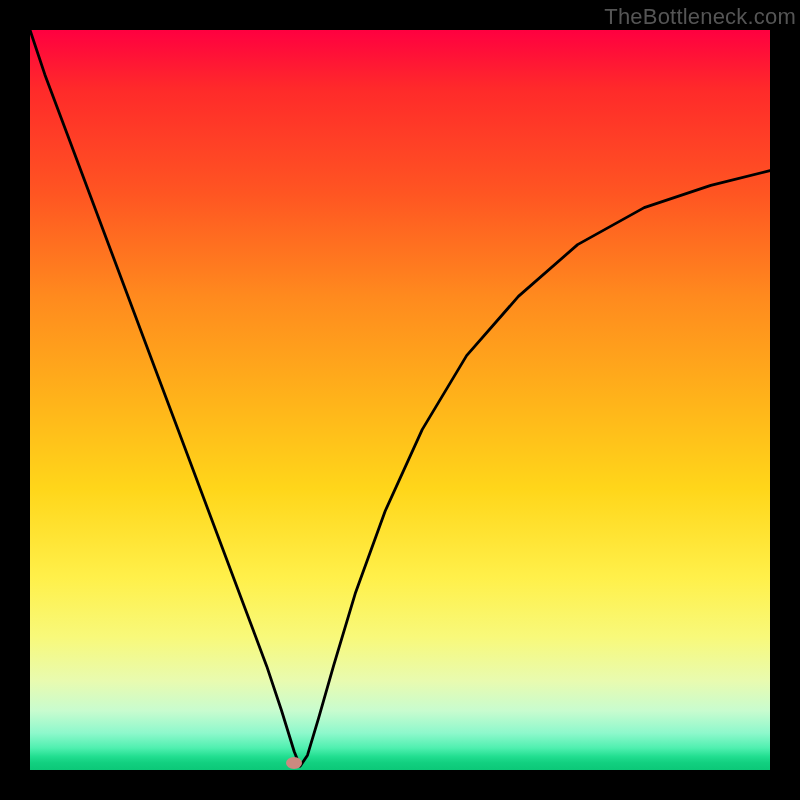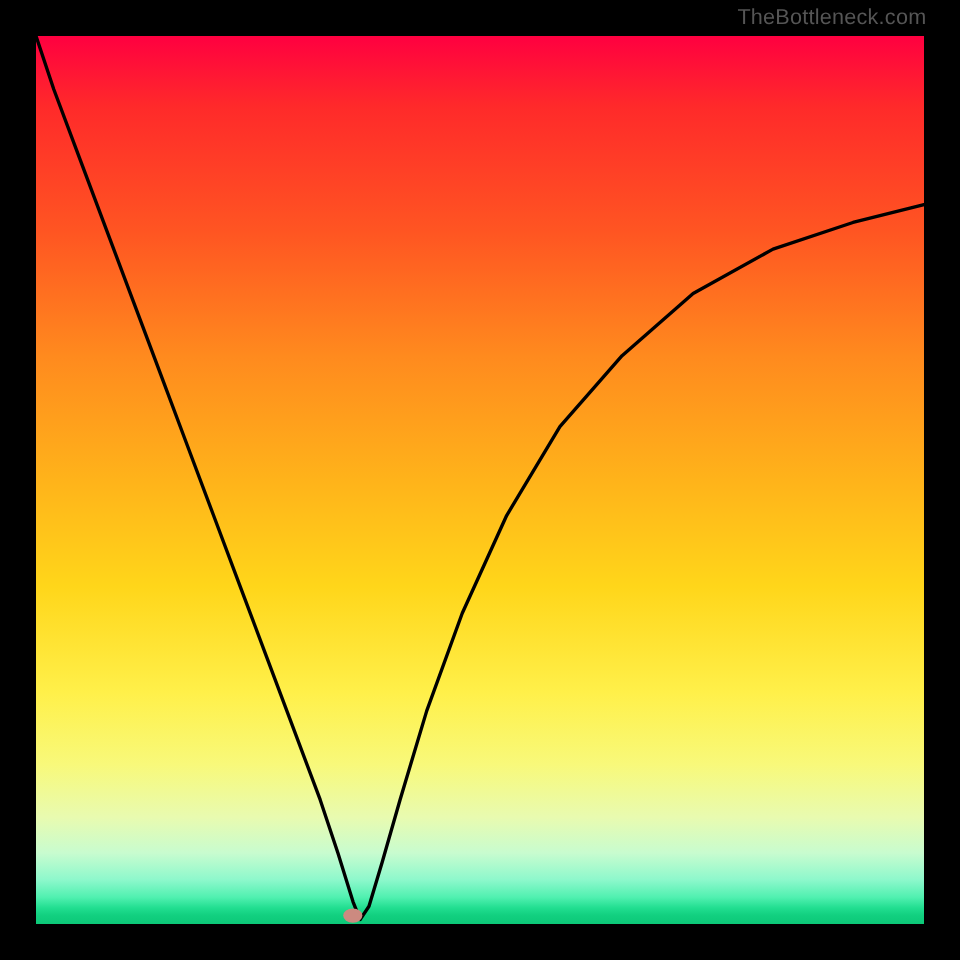--- a/index.html
+++ b/index.html
@@ -42,23 +42,23 @@
       #8ef8cc 95%,
       #50f0b0 97%,
       #21de90 98.2%,
       #12d080 99%,
       #0cc878 100%
     );
   }
   .watermark {
     position: absolute;
     top: 4px;
-    right: 28px;
+    right: 4px;
     color: #555;
-    font-size: 18px;
+    font-size: 22px;
     font-weight: 500;
     letter-spacing: 0.2px;
     user-select: none;
     text-align: right;
   }
   svg.curve {
     position: absolute;
     left: 0;
     top: 0;
     width: 740px;

